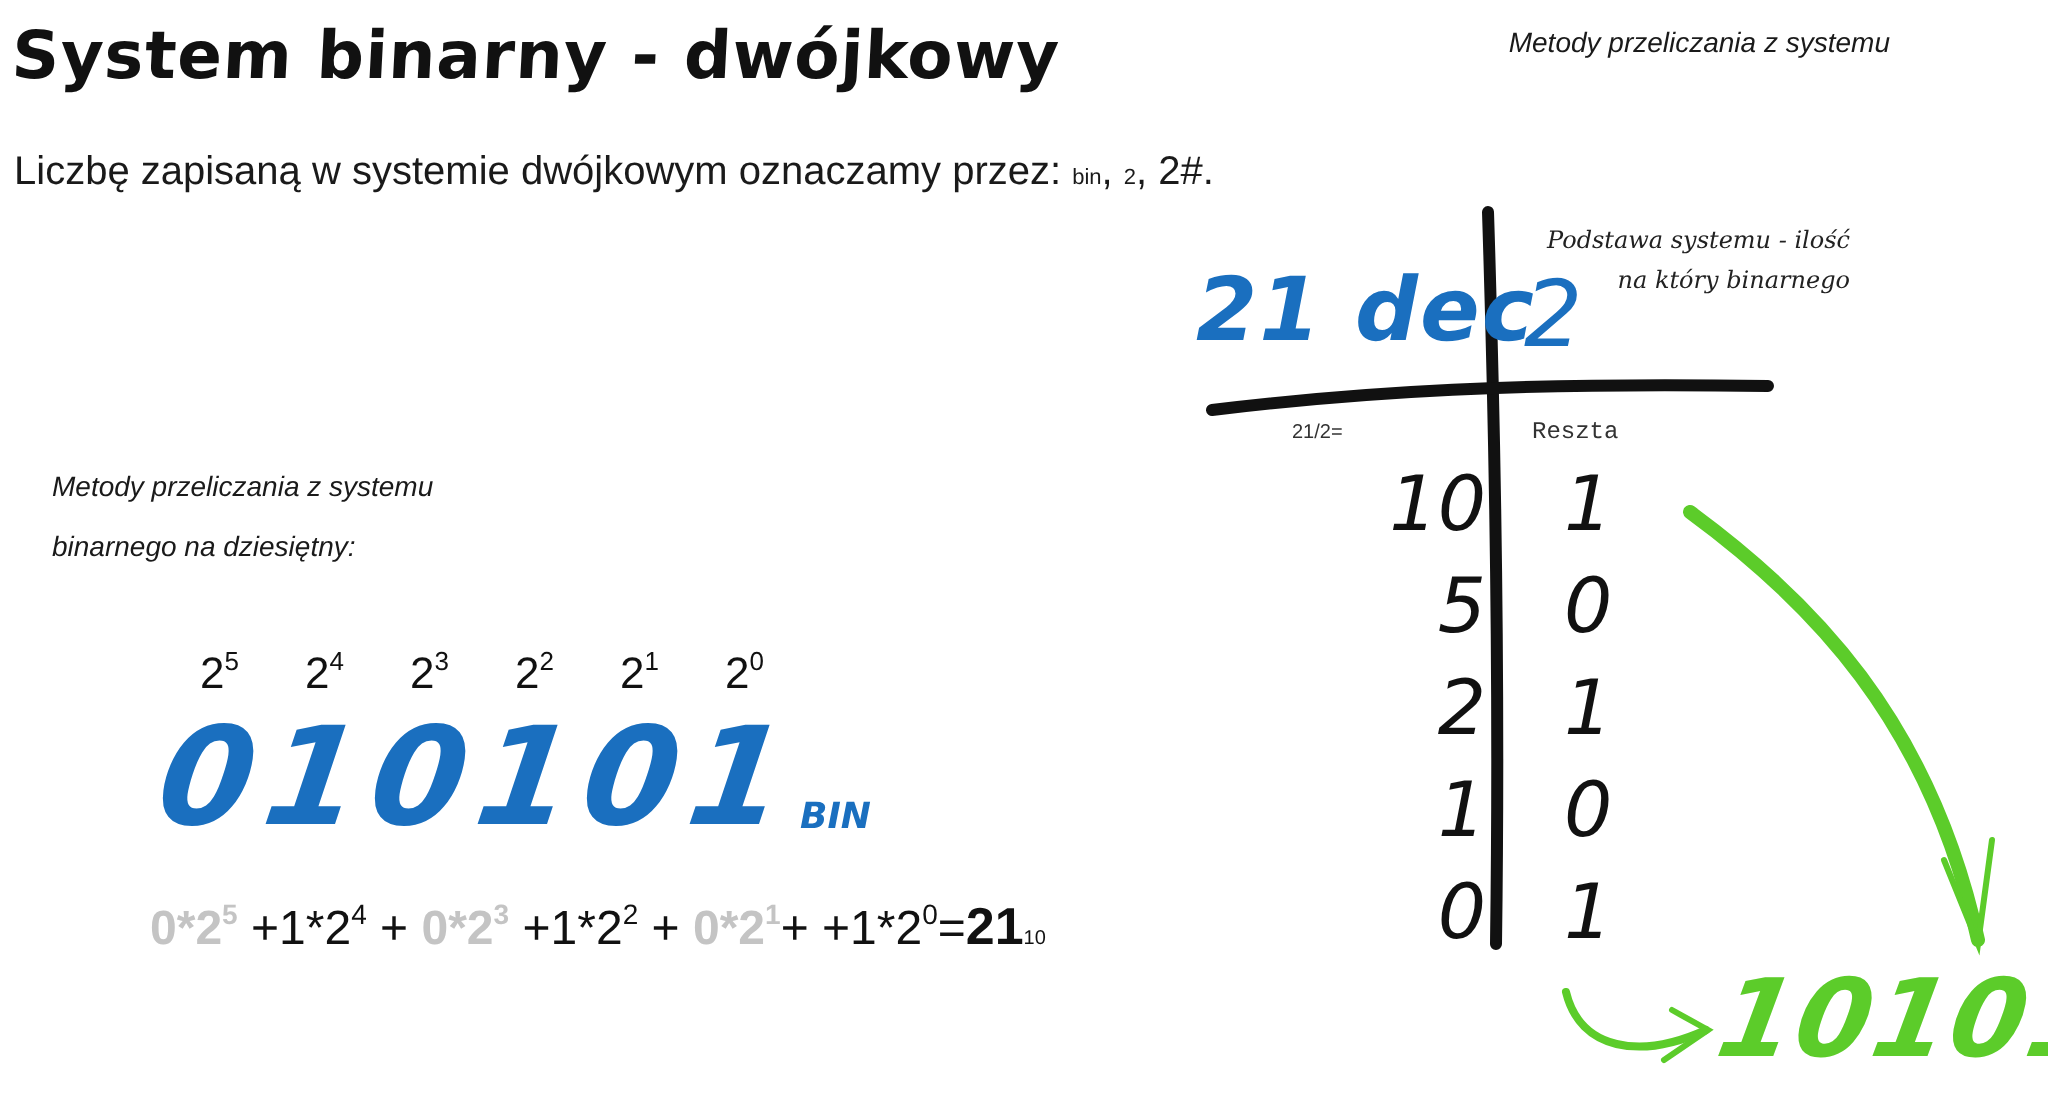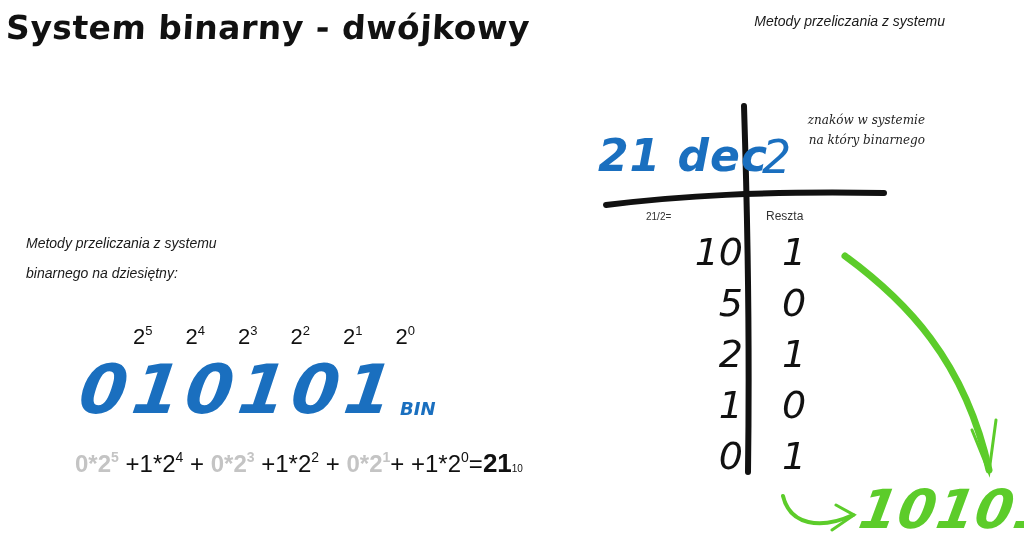--- a/index.html
+++ b/index.html
@@ -5,48 +5,49 @@
   html, body { margin: 0; padding: 0; background: #ffffff; }
   body { width: 1024px; height: 551px; position: relative; overflow: hidden; font-family: "DejaVu Sans", sans-serif; color: #111; }
   .abs { position: absolute; }
   .title { left: 6px; top: 8px; font-size: 33px; font-weight: bold; font-family: "DejaVu Sans", sans-serif; letter-spacing: 0.5px; transform: skewX(-3deg); color: #111; }
   .intro { left: 7px; top: 73px; font-size: 20px; line-height: 27px; color: #1a1a1a; font-family: "Liberation Sans", sans-serif; }
   .intro .small { font-size: 11px; }
   .h-italic { font-style: italic; font-family: "Liberation Sans", sans-serif; color: #1a1a1a; font-size: 14px; line-height: 30px; }
   .right-heading { left: 640px; top: 6px; width: 305px; text-align: right; }
   .left-heading { left: 26px; top: 228px; }
   .powers { left: 100px; top: 323px; height: 30px; display: flex; }
-  .powers .p { width: 52.5px; font-size: 22px; font-family: "Liberation Sans", sans-serif; text-align: right; }
+  .powers .p { width: 52.5px; font-size: 22px; font-family: "Liberation Sans", sans-serif; }
   .powers sup { font-size: 13px; vertical-align: 9px; }
   .bin-digits { left: 80px; top: 355px; display: flex; align-items: flex-end; }
   .bin-digits .d { width: 53px; font-size: 68px; font-weight: bold; font-style: italic; color: #1a6fbf; font-family: "DejaVu Sans", sans-serif; line-height: 70px; transform: skewX(-8deg); }
   .bin-digits .binlbl { font-size: 18px; font-weight: bold; font-style: italic; color: #1a6fbf; margin-left: 2px; margin-bottom: 6px; }
   .formula { left: 75px; top: 448px; font-size: 24px; font-family: "Liberation Sans", sans-serif; white-space: nowrap; }
   .formula .g { color: #c4c4c4; font-weight: bold; }
   .formula .k { color: #111; }
   .formula sup { font-size: 14px; vertical-align: 10px; }
   .formula .res { font-weight: bold; font-size: 26px; }
   .formula .sub { font-size: 10px; }
   .dec-num { left: 598px; top: 130px; font-size: 44px; font-style: italic; color: #1a6fbf; font-family: "DejaVu Sans", sans-serif; font-weight: bold; letter-spacing: 1px; }
   .base { left: 762px; top: 130px; font-size: 46px; color: #1a6fbf; font-style: italic; font-family: "DejaVu Sans", sans-serif; }
   .note { left: 760px; top: 110px; width: 165px; text-align: right; font-style: italic; font-family: "DejaVu Serif", serif; font-size: 12px; line-height: 20px; color: #222; }
   .div-label { left: 646px; top: 211px; font-size: 10px; color: #333; font-family: "Liberation Sans", sans-serif; }
-  .rem-label { left: 766px; top: 209px; font-size: 12px; color: #333; font-family: Liberation Sans, sans-serif; }
+  .rem-label { left: 766px; top: 209px; font-size: 12px; color: #333; font-family: Liberation Mono, monospace; }
   .col { font-size: 38px; font-style: italic; font-family: "DejaVu Sans", sans-serif; line-height: 51px; color: #111; }
   .quot { left: 683px; top: 227px; width: 60px; text-align: right; }
   .rems { left: 782px; top: 227px; width: 40px; }
   .result { left: 860px; top: 478px; font-size: 54px; font-style: italic; font-weight: bold; color: #5ccc2a; font-family: "DejaVu Sans", sans-serif; letter-spacing: 1px; transform: skewX(-10deg); }
   svg.overlay { position: absolute; left: 0; top: 0; }
 </style>
 </head>
 <body>
 
 <div class="abs title">System binarny - dwójkowy</div>
 
 <div class="abs intro">
+  <div><span>Liczbę zapisaną w systemie dwójkowym oznaczamy przez: </span><span class="small">bin</span><span>, </span><span class="small">2</span><span>, </span><span>2#</span><span>.</span></div>
 </div>
 
 <div class="abs h-italic right-heading">
   <div>Metody przeliczania z systemu</div>
 </div>
 
 <div class="abs h-italic left-heading">
   <div>Metody przeliczania z systemu</div>
   <div>binarnego na dziesiętny:</div>
 </div>
@@ -80,21 +81,21 @@
   <path d="M845 256 C905 300, 965 360, 989 470" stroke="#5ccc2a" stroke-width="7" fill="none" stroke-linecap="round"></path>
   <path d="M972 430 L989 472 L996 420" stroke="#5ccc2a" stroke-width="3" fill="none" stroke-linecap="round"></path>
   <path d="M783 496 C790 525, 820 530, 853 515" stroke="#5ccc2a" stroke-width="4" fill="none" stroke-linecap="round"></path>
   <path d="M836 505 L854 515 L832 530" stroke="#5ccc2a" stroke-width="3" fill="none" stroke-linecap="round"></path>
 </svg>
 
 <div class="abs dec-num">21 dec</div>
 <div class="abs base">2</div>
 
 <div class="abs note">
-  <div>znaków w systemie</div>
+  <div>Podstawa systemu - ilość</div>
   <div>na który binarnego</div>
 </div>
 
 <div class="abs div-label">21/2=</div>
 <div class="abs rem-label">Reszta</div>
 
 <div class="abs col quot">
   <div>10</div>
   <div>5</div>
   <div>2</div>

